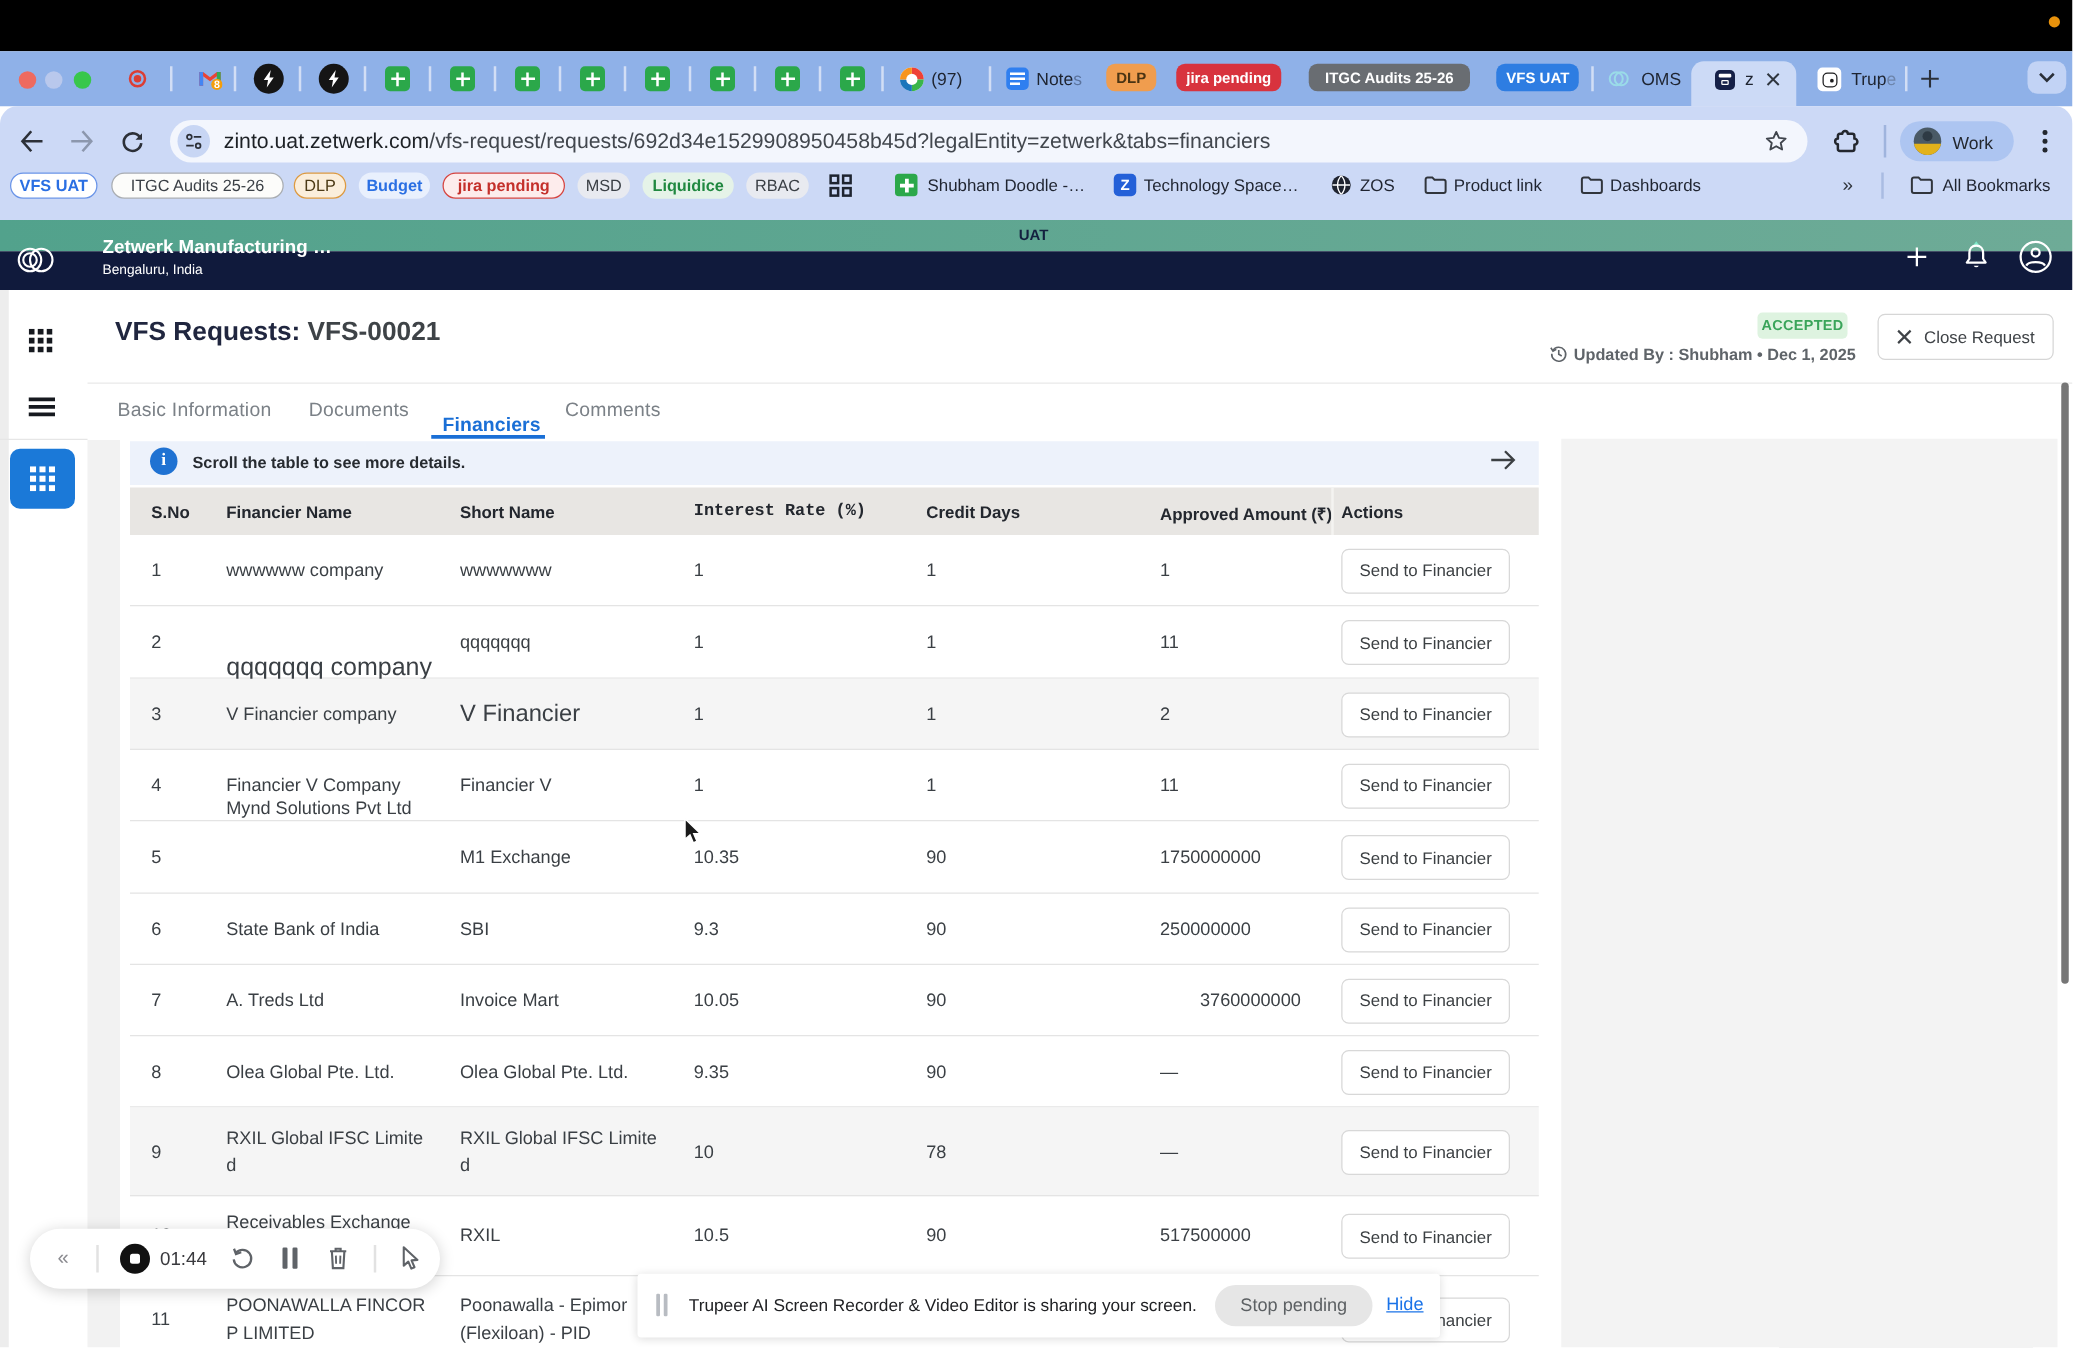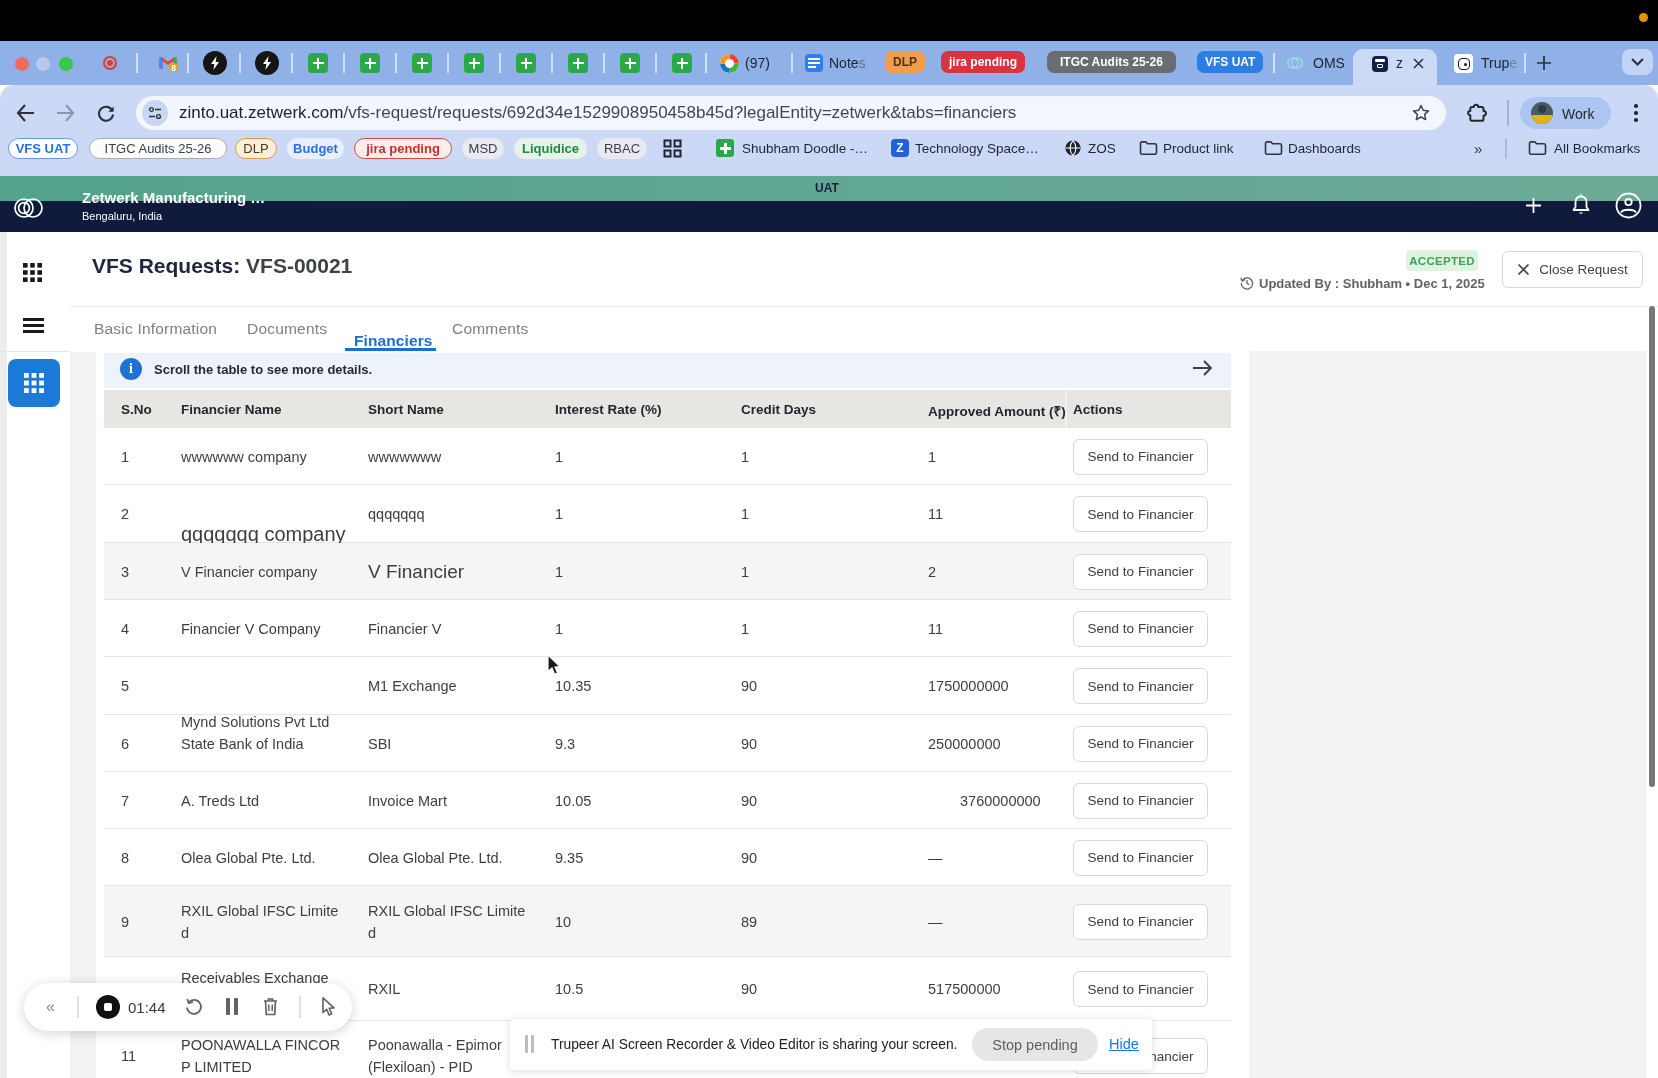--- a/index.html
+++ b/index.html
@@ -306,21 +306,21 @@
 <div class="abs" style="left:154px;top:362px;font-size:13px;font-weight:bold;color:#272b30;">Scroll the table to see more details.</div>
 <svg class="abs" style="left:1192px;top:359px;" width="21" height="18" viewBox="0 0 21 18">
     <path d="M1 9 L19 9 M12 2 L19 9 L12 16" fill="none" stroke="#3c4043" stroke-width="1.9"></path>
   </svg>
 
 <div id="table">
     <div class="abs" style="left:104px;top:390px;width:1127px;height:38px;background:#e8e6e3;"></div>
     <div class="abs" style="left:121px;top:402px;font-size:13.5px;font-weight:bold;color:#23272e;">S.No</div>
     <div class="abs" style="left:181px;top:402px;font-size:13.5px;font-weight:bold;color:#23272e;">Financier Name</div>
     <div class="abs" style="left:368px;top:402px;font-size:13.5px;font-weight:bold;color:#23272e;">Short Name</div>
-    <div class="abs" style="left:555px;top:402px;font-size:13.5px;font-weight:bold;color:#23272e;">Interest Rate (%)</div>
+    <div class="abs" style="left:555px;top:402px;font-size:13.5px;font-weight:bold;color:#23272e;font-family:Liberation Mono, monospace;">Interest Rate (%)</div>
     <div class="abs" style="left:741px;top:402px;font-size:13.5px;font-weight:bold;color:#23272e;">Credit Days</div>
     <div class="abs" style="left:928px;top:402px;font-size:13.5px;font-weight:bold;color:#23272e;">Approved Amount (₹)</div>
     <div class="abs" style="left:1073px;top:402px;font-size:13.5px;font-weight:bold;color:#23272e;">Actions</div>
     <div class="abs" style="left:104px;top:484px;width:1127px;height:1px;background:#e4e4e4;"></div>
     <div class="abs" style="left:121px;top:445.5px;font-size:14.5px;line-height:22px;color:#3a3f44;">1</div>
     <div class="abs" style="left:181px;top:445.5px;font-size:14.5px;line-height:22px;color:#3a3f44;">wwwwww company</div>
     <div class="abs" style="left:368px;top:445.5px;font-size:14.5px;line-height:22px;color:#3a3f44;">wwwwwww</div>
     <div class="abs" style="left:555px;top:445.5px;font-size:14.5px;line-height:22px;color:#3a3f44;">1</div>
     <div class="abs" style="left:741px;top:445.5px;font-size:14.5px;line-height:22px;color:#3a3f44;">1</div>
     <div class="abs" style="left:928px;top:445.5px;font-size:14.5px;line-height:22px;color:#3a3f44;">1</div>
@@ -345,21 +345,21 @@
     <div class="abs" style="left:104px;top:656px;width:1127px;height:1px;background:#e4e4e4;"></div>
     <div class="abs" style="left:121px;top:617.5px;font-size:14.5px;line-height:22px;color:#3a3f44;">4</div>
     <div class="abs" style="left:181px;top:617.5px;font-size:14.5px;line-height:22px;color:#3a3f44;">Financier V Company</div>
     <div class="abs" style="left:368px;top:617.5px;font-size:14.5px;line-height:22px;color:#3a3f44;">Financier V</div>
     <div class="abs" style="left:555px;top:617.5px;font-size:14.5px;line-height:22px;color:#3a3f44;">1</div>
     <div class="abs" style="left:741px;top:617.5px;font-size:14.5px;line-height:22px;color:#3a3f44;">1</div>
     <div class="abs" style="left:928px;top:617.5px;font-size:14.5px;line-height:22px;color:#3a3f44;">11</div>
     <div class="abs flex" style="left:1073px;top:610.5px;width:135px;height:36px;border-radius:6px;border:1px solid #d8d8d8;background:#fff;justify-content:center;font-size:13.5px;color:#3c4043;">Send to Financier</div>
     <div class="abs" style="left:104px;top:714px;width:1127px;height:1px;background:#e4e4e4;"></div>
     <div class="abs" style="left:121px;top:675px;font-size:14.5px;line-height:22px;color:#3a3f44;">5</div>
-    <div class="abs" style="left:181px;top:711px;font-size:14.5px;line-height:22px;color:#3a3f44;">Mynd Solutions Pvt Ltd</div>
+    <div class="abs" style="left:181px;top:636px;font-size:14.5px;line-height:22px;color:#3a3f44;">Mynd Solutions Pvt Ltd</div>
     <div class="abs" style="left:368px;top:675px;font-size:14.5px;line-height:22px;color:#3a3f44;">M1 Exchange</div>
     <div class="abs" style="left:555px;top:675px;font-size:14.5px;line-height:22px;color:#3a3f44;">10.35</div>
     <div class="abs" style="left:741px;top:675px;font-size:14.5px;line-height:22px;color:#3a3f44;">90</div>
     <div class="abs" style="left:928px;top:675px;font-size:14.5px;line-height:22px;color:#3a3f44;">1750000000</div>
     <div class="abs flex" style="left:1073px;top:668px;width:135px;height:36px;border-radius:6px;border:1px solid #d8d8d8;background:#fff;justify-content:center;font-size:13.5px;color:#3c4043;">Send to Financier</div>
     <div class="abs" style="left:104px;top:771px;width:1127px;height:1px;background:#e4e4e4;"></div>
     <div class="abs" style="left:121px;top:732.5px;font-size:14.5px;line-height:22px;color:#3a3f44;">6</div>
     <div class="abs" style="left:181px;top:732.5px;font-size:14.5px;line-height:22px;color:#3a3f44;">State Bank of India</div>
     <div class="abs" style="left:368px;top:732.5px;font-size:14.5px;line-height:22px;color:#3a3f44;">SBI</div>
     <div class="abs" style="left:555px;top:732.5px;font-size:14.5px;line-height:22px;color:#3a3f44;">9.3</div>
@@ -381,21 +381,21 @@
     <div class="abs" style="left:555px;top:846.5px;font-size:14.5px;line-height:22px;color:#3a3f44;">9.35</div>
     <div class="abs" style="left:741px;top:846.5px;font-size:14.5px;line-height:22px;color:#3a3f44;">90</div>
     <div class="abs" style="left:928px;top:846.5px;font-size:14.5px;line-height:22px;color:#3a3f44;">—</div>
     <div class="abs flex" style="left:1073px;top:839.5px;width:135px;height:36px;border-radius:6px;border:1px solid #d8d8d8;background:#fff;justify-content:center;font-size:13.5px;color:#3c4043;">Send to Financier</div>
     <div class="abs" style="left:104px;top:886px;width:1127px;height:71px;background:#f5f5f5;"></div>
     <div class="abs" style="left:104px;top:956px;width:1127px;height:1px;background:#e4e4e4;"></div>
     <div class="abs" style="left:121px;top:910.5px;font-size:14.5px;line-height:22px;color:#3a3f44;">9</div>
     <div class="abs" style="left:181px;top:899.5px;font-size:14.5px;line-height:22px;color:#3a3f44;">RXIL Global IFSC Limite<br>d</div>
     <div class="abs" style="left:368px;top:899.5px;font-size:14.5px;line-height:22px;color:#3a3f44;">RXIL Global IFSC Limite<br>d</div>
     <div class="abs" style="left:555px;top:910.5px;font-size:14.5px;line-height:22px;color:#3a3f44;">10</div>
-    <div class="abs" style="left:741px;top:910.5px;font-size:14.5px;line-height:22px;color:#3a3f44;">89</div>
+    <div class="abs" style="left:741px;top:910.5px;font-size:14.5px;line-height:22px;color:#3a3f44;">78</div>
     <div class="abs" style="left:928px;top:910.5px;font-size:14.5px;line-height:22px;color:#3a3f44;">—</div>
     <div class="abs flex" style="left:1073px;top:903.5px;width:135px;height:36px;border-radius:6px;border:1px solid #d8d8d8;background:#fff;justify-content:center;font-size:13.5px;color:#3c4043;">Send to Financier</div>
     <div class="abs" style="left:104px;top:1020px;width:1127px;height:1px;background:#e4e4e4;"></div>
     <div class="abs" style="left:121px;top:978px;font-size:14.5px;line-height:22px;color:#3a3f44;">10</div>
     <div class="abs" style="left:181px;top:967px;font-size:14.5px;line-height:22px;color:#3a3f44;">Receivables Exchange<br>India Pvt Ltd</div>
     <div class="abs" style="left:368px;top:978px;font-size:14.5px;line-height:22px;color:#3a3f44;">RXIL</div>
     <div class="abs" style="left:555px;top:978px;font-size:14.5px;line-height:22px;color:#3a3f44;">10.5</div>
     <div class="abs" style="left:741px;top:978px;font-size:14.5px;line-height:22px;color:#3a3f44;">90</div>
     <div class="abs" style="left:928px;top:978px;font-size:14.5px;line-height:22px;color:#3a3f44;">517500000</div>
     <div class="abs flex" style="left:1073px;top:971px;width:135px;height:36px;border-radius:6px;border:1px solid #d8d8d8;background:#fff;justify-content:center;font-size:13.5px;color:#3c4043;">Send to Financier</div>

